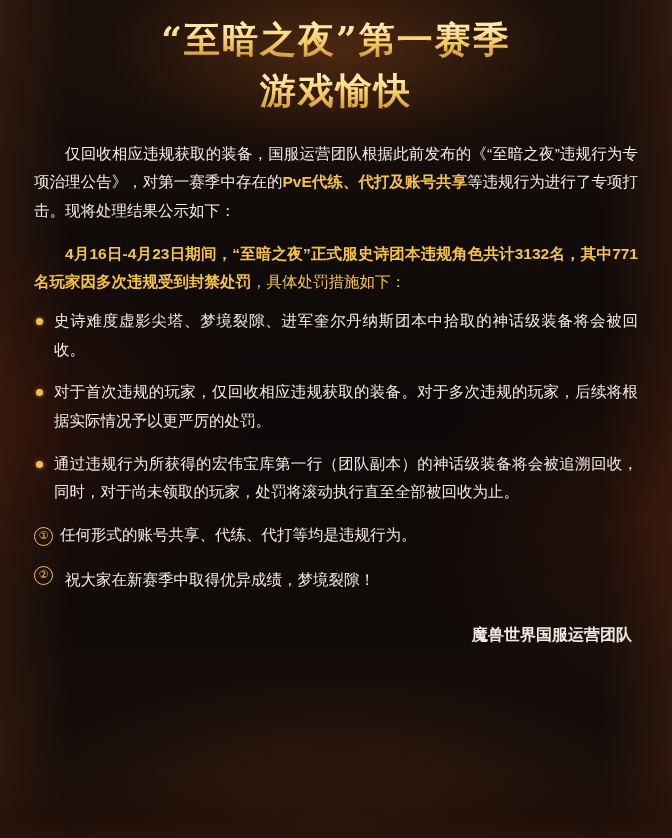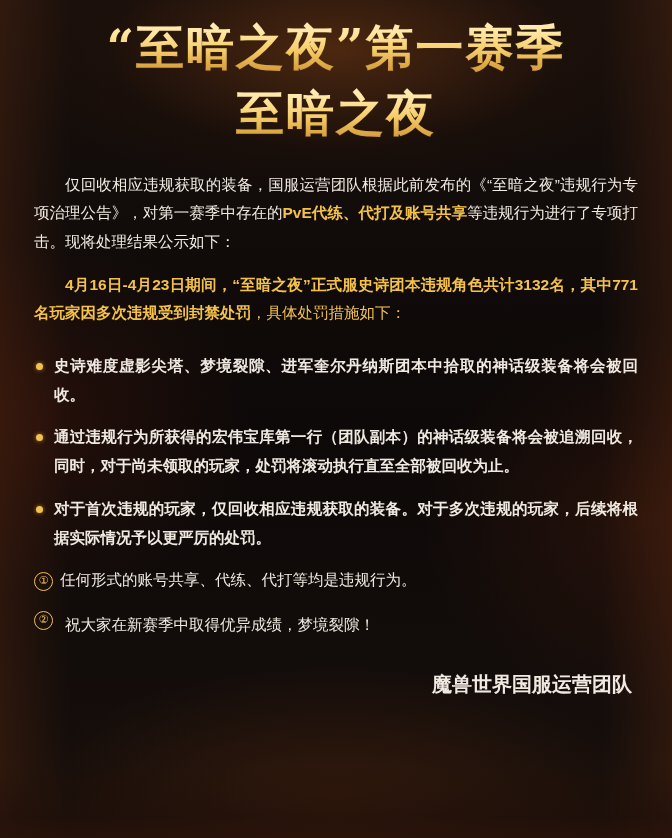--- a/index.html
+++ b/index.html
@@ -35,21 +35,21 @@
       linear-gradient(270deg, rgba(160,70,25,0.18) 0px, rgba(0,0,0,0) 70px);
   }
   .header {
     position: relative;
     padding-top: 16px;
     text-align: center;
   }
   .title-line {
     font-family: "DejaVu Serif", "Liberation Serif", serif;
     font-weight: bold;
-    font-size: 48px;
+    font-size: 36px;
     letter-spacing: 2px;
     line-height: 1.3;
     background: linear-gradient(180deg, #fff6d8 0%, #ffe9a8 28%, #f3c85f 55%, #d49a2e 78%, #b87a1c 100%);
     -webkit-background-clip: text;
     background-clip: text;
     color: transparent;
     text-shadow: 0 0 1px rgba(255, 220, 140, 0.25);
     margin: 0;
   }
   .title-line.second {
@@ -68,29 +68,28 @@
     text-indent: 2em;
   }
   .gold {
     color: #f2c14e;
   }
   .gold-strong {
     color: #f4c24a;
     font-weight: bold;
   }
   .stat-para {
-    margin: 14px 0 24px 0;
+    margin: 14px 0 10px 0;
     color: #f2c14e;
     text-indent: 2em;
   }
   .bullet-list {
     margin: 10px 0 0 0;
     padding: 0;
     list-style: none;
-    font-weight: bold;
   }
   .bullet-item {
     position: relative;
     padding-left: 20px;
     margin-bottom: 14px;
     color: #efe9e1;
   }
   .bullet-dot {
     position: absolute;
     left: 2px;
@@ -134,62 +133,62 @@
   }
   .wish {
     margin: 16px 0 0 0;
     text-indent: 2em;
     color: #efe9e1;
   }
   .signature {
     margin: 26px 6px 0 0;
     text-align: right;
     color: #f0eae2;
-    font-size: 20px;
+    font-size: 16px;
     font-weight: bold;
   }
   .bottom-fade {
     position: absolute;
     left: 0;
     right: 0;
     bottom: 0;
     height: 70px;
     background: linear-gradient(180deg, rgba(10,7,7,0) 0%, rgba(30,14,8,0.55) 70%, rgba(40,18,9,0.8) 100%);
     pointer-events: none;
   }
 </style>
 </head>
 <body>
 
 <div class="poster">
   <div class="edge-glow"></div>
 
   <div class="header">
     <div class="title-line">“至暗之夜”第一赛季</div>
-    <div class="title-line second">至暗之夜</div>
+    <div class="title-line second">游戏愉快</div>
   </div>
 
   <div class="content">
 
     <p class="para"><span>仅回收相应违规获取的装备，国服运营团队根据此前发布的《“至暗之夜”违规行为专项治理公告》，对第一赛季中存在的</span><span class="gold-strong">PvE代练、代打及账号共享</span><span>等违规行为进行了专项打击。现将处理结果公示如下：</span></p>
 
     <p class="stat-para"><span class="gold-strong">4月16日-4月23日期间，“至暗之夜”正式服史诗团本违规角色共计3132名，其中771名玩家因多次违规受到封禁处罚</span><span class="gold">，具体处罚措施如下：</span></p>
 
     <ul class="bullet-list">
       <li class="bullet-item">
         <span class="bullet-dot"></span>
         <span>史诗难度虚影尖塔、梦境裂隙、进军奎尔丹纳斯团本中拾取的神话级装备将会被回收。</span>
       </li>
       <li class="bullet-item">
         <span class="bullet-dot"></span>
-        <span>通过违规行为所获得的宏伟宝库第一行（团队副本）的神话级装备将会被追溯回收，同时，对于尚未领取的玩家，处罚将滚动执行直至全部被回收为止。</span>
+        <span>对于首次违规的玩家，仅回收相应违规获取的装备。对于多次违规的玩家，后续将根据实际情况予以更严厉的处罚。</span>
       </li>
       <li class="bullet-item">
         <span class="bullet-dot"></span>
-        <span>对于首次违规的玩家，仅回收相应违规获取的装备。对于多次违规的玩家，后续将根据实际情况予以更严厉的处罚。</span>
+        <span>通过违规行为所获得的宏伟宝库第一行（团队副本）的神话级装备将会被追溯回收，同时，对于尚未领取的玩家，处罚将滚动执行直至全部被回收为止。</span>
       </li>
     </ul>
 
 
     <ul class="num-list">
       <li class="num-item">
         <span class="num-badge">①</span>
         <span>任何形式的账号共享、代练、代打等均是违规行为。</span>
       </li>
       <li class="num-item">

